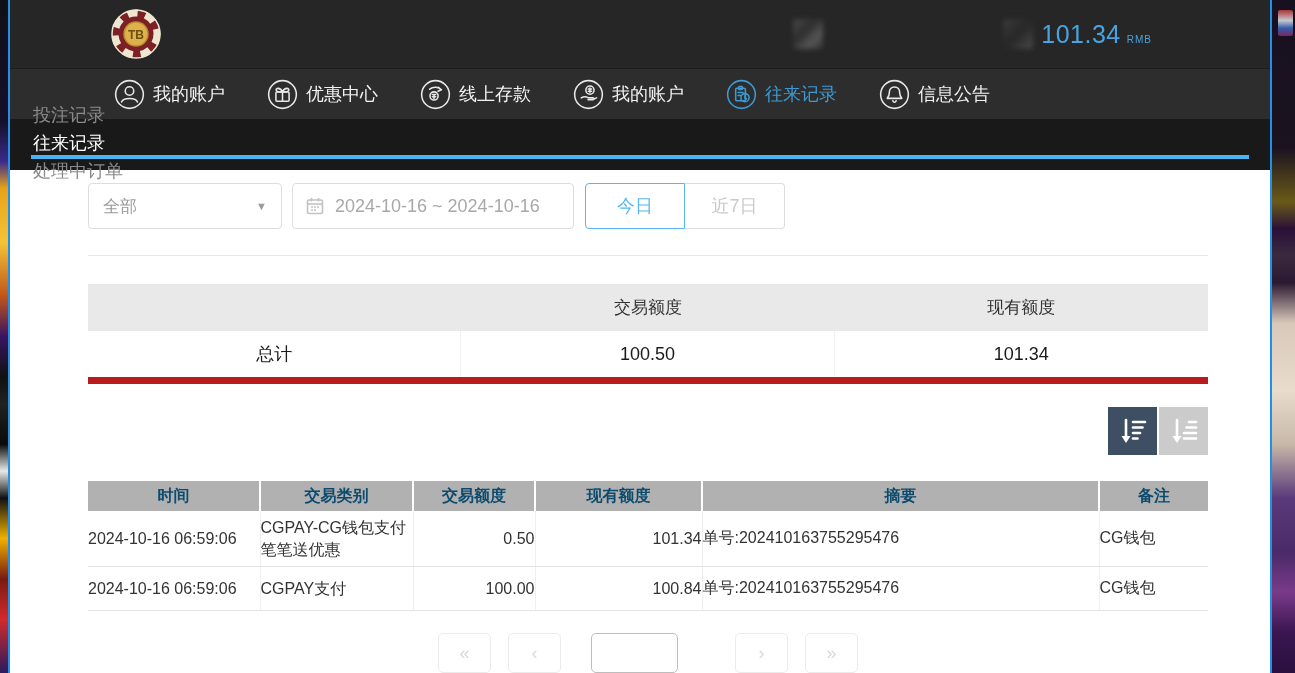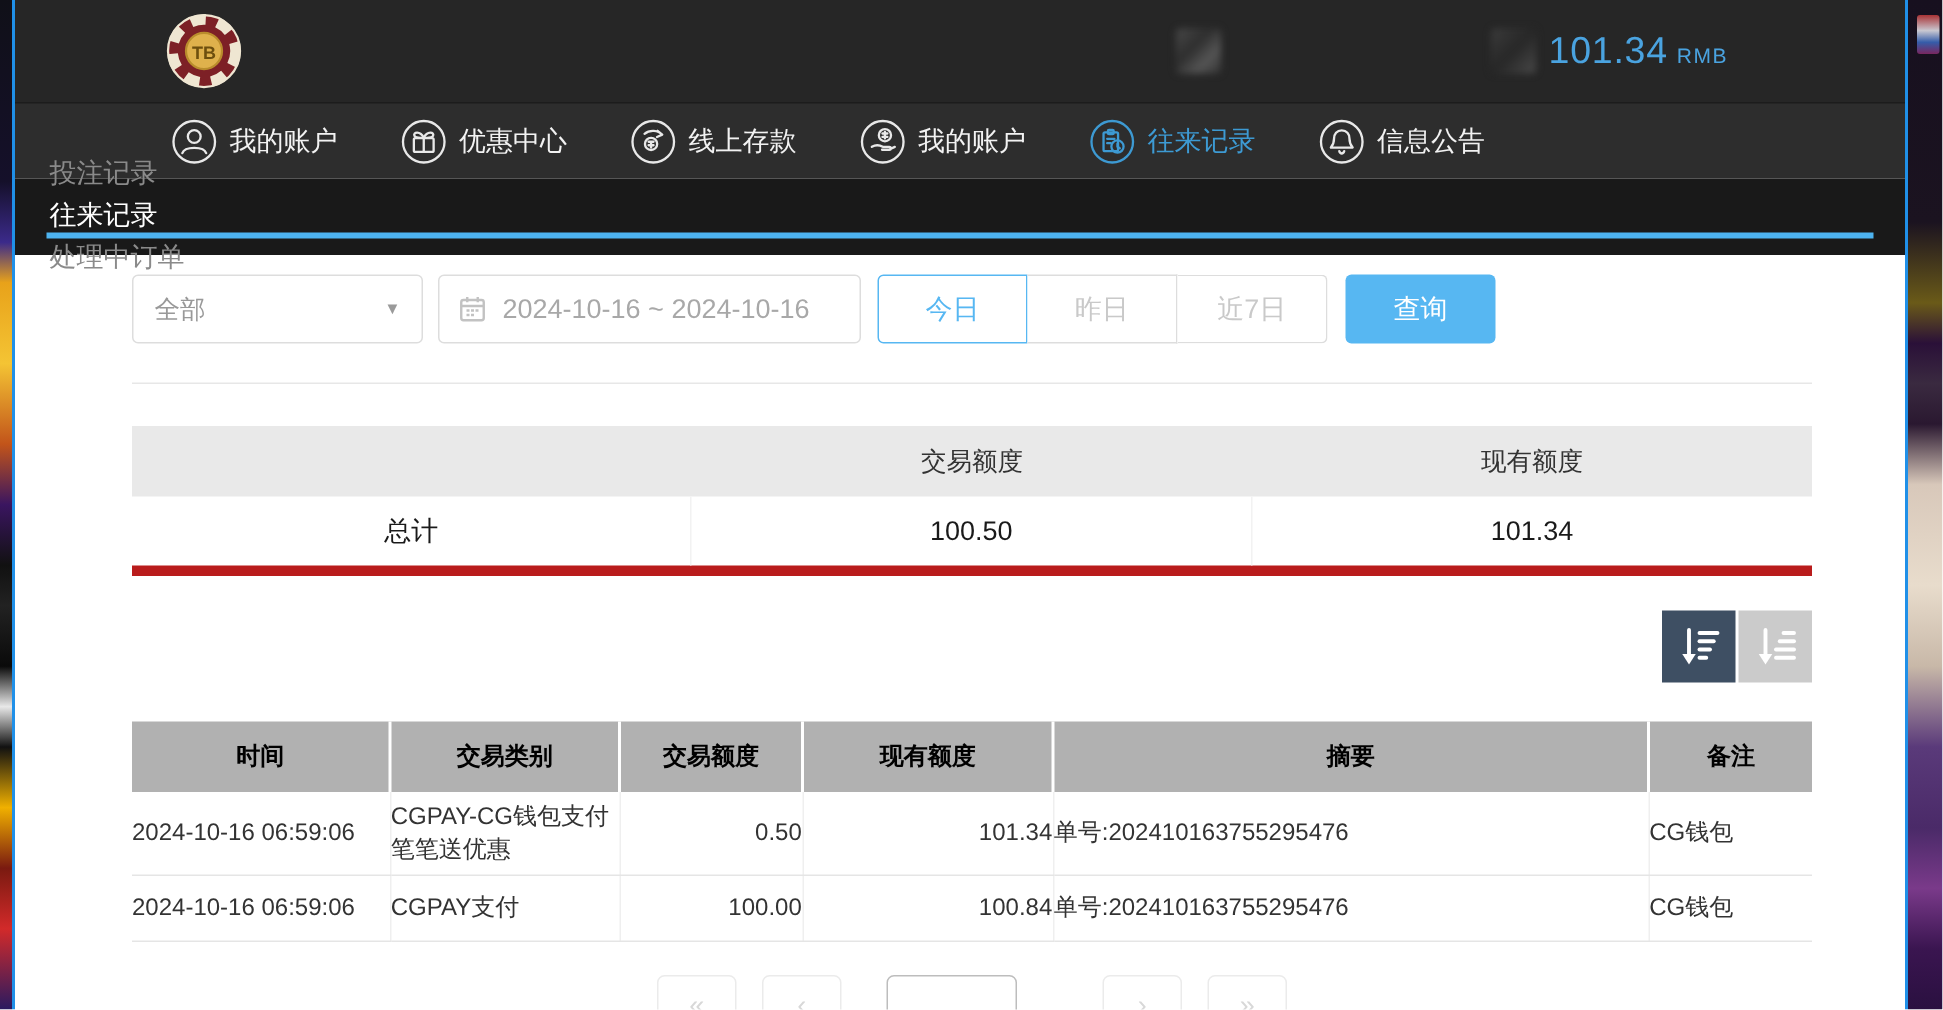--- a/index.html
+++ b/index.html
@@ -30,21 +30,21 @@
   .logo-sub { font-size:13px; font-weight:bold; letter-spacing:6px; color:#c9801e; text-align:right; margin-top:1px; }
 
   .userbox { position:absolute; right:118px; top:0; height:68px; display:flex; align-items:center; }
   .blurblock { border-radius:3px; filter:blur(2.5px); }
   .blur-avatar { width:30px; height:30px; background:linear-gradient(135deg,#4a4a4a,#2e2e2e 40%,#555 70%,#333); }
   .blur-name { width:112px; height:20px; margin-left:10px;
     background:repeating-linear-gradient(90deg,#2e5f8f 0 9px,#1d3a5c 9px 18px,#49851f0 18px 27px,#356a9e 27px 36px); }
   .blur-wallet { width:30px; height:30px; margin-left:58px; background:linear-gradient(135deg,#3c3c3c,#272727 50%,#4a4a4a); }
   .balance { display:flex; align-items:baseline; margin-left:8px; }
   .balance-amount { font-size:25px; color:#4aa3e0; letter-spacing:.5px; }
-  .balance-cur { font-size:14px; color:#4aa3e0; margin-left:6px; letter-spacing:1px; }
+  .balance-cur { font-size:10px; color:#4aa3e0; margin-left:6px; letter-spacing:1px; }
 
   
   .mainnav { height:51px; background:#2d2d2d; display:flex; align-items:center; padding-left:104px; border-top:1px solid #1c1c1c; }
   .nav-item { display:flex; align-items:center; margin-right:42px; cursor:pointer; color:#f2f2f2; }
   .nav-item .icn { width:31px; height:31px; display:block; }
   .nav-item .lbl { font-size:18px; margin-left:8px; white-space:nowrap; }
   .nav-item.active { color:#3d9ad3; }
   .icn path, .icn circle, .icn rect, .icn line { fill:none; stroke:#e8e8e8; stroke-width:1.6; stroke-linecap:round; stroke-linejoin:round; }
   .nav-item.active .icn path, .nav-item.active .icn circle, .nav-item.active .icn rect, .nav-item.active .icn line { stroke:#3d9ad3; }
 
@@ -83,21 +83,21 @@
   
   .sortrow { display:flex; justify-content:flex-end; margin-top:23px; }
   .sortbtn { width:49px; height:48px; display:flex; align-items:center; justify-content:center; cursor:pointer; }
   .sortbtn.desc { background:#3e4f63; margin-right:2px; }
   .sortbtn.asc { background:#cbcbcb; }
   .sortbtn svg line, .sortbtn svg path { stroke:#fff; stroke-width:2.6; fill:none; stroke-linecap:round; }
   .sortbtn svg path.head { fill:#fff; stroke:none; }
 
   
   .records { margin-top:26px; width:1120px; border-collapse:collapse; table-layout:fixed; }
-  .records thead th { background:#b1b1b1; color:#000000; font-size:16px; font-weight:bold; height:47px; border-right:2px solid #fff; }
+  .records thead th { background:#b1b1b1; color:#0c4a6e; font-size:16px; font-weight:bold; height:30px; border-right:2px solid #fff; }
   .records thead th:last-child { border-right:none;margin-left:45px; }
   .records tbody td { font-size:16px; color:#333; border-bottom:1px solid #e5e5e5; border-right:1px solid #efefef; padding:6px 0; height:44px; background:#fff; }
   .records tbody td:last-child { border-right:none; }
   .records col.c-time { width:172px; } .records col.c-type { width:153px; }
   .records col.c-amt { width:122px; }  .records col.c-bal { width:167px; }
   .records col.c-sum { width:397px; }  .records col.c-note { width:109px; }
   td.t-time { padding-left:8px; }
   td.t-type { padding-left:7px; word-break:break-all; line-height:1.35; }
   td.t-amt { text-align:right; padding-right:24px; }
   td.t-bal { text-align:right; padding-right:15px; }
@@ -222,24 +222,22 @@
             <line x1="6" y1="11" x2="8" y2="11"></line>
               <line x1="9" y1="11" x2="11" y2="11"></line>
               <line x1="12" y1="11" x2="14" y2="11"></line>
             <line x1="6" y1="14" x2="8" y2="14"></line>
               <line x1="9" y1="14" x2="11" y2="14"></line>
           </svg>
           <span>2024-10-16 ~ 2024-10-16</span>
         </div>
         <div class="quickgroup">
           <div class="qbtn active">今日</div>
-          <div class="qbtn">昨日</div>
           <div class="qbtn">近7日</div>
         </div>
-        <button class="searchbtn">查询</button>
       </div>
 
       <div class="divider"></div>
 
       <div class="summary">
         <div class="sum-head">
           <div class="c"></div>
           <div class="c">交易额度</div>
           <div class="c">现有额度</div>
         </div>

